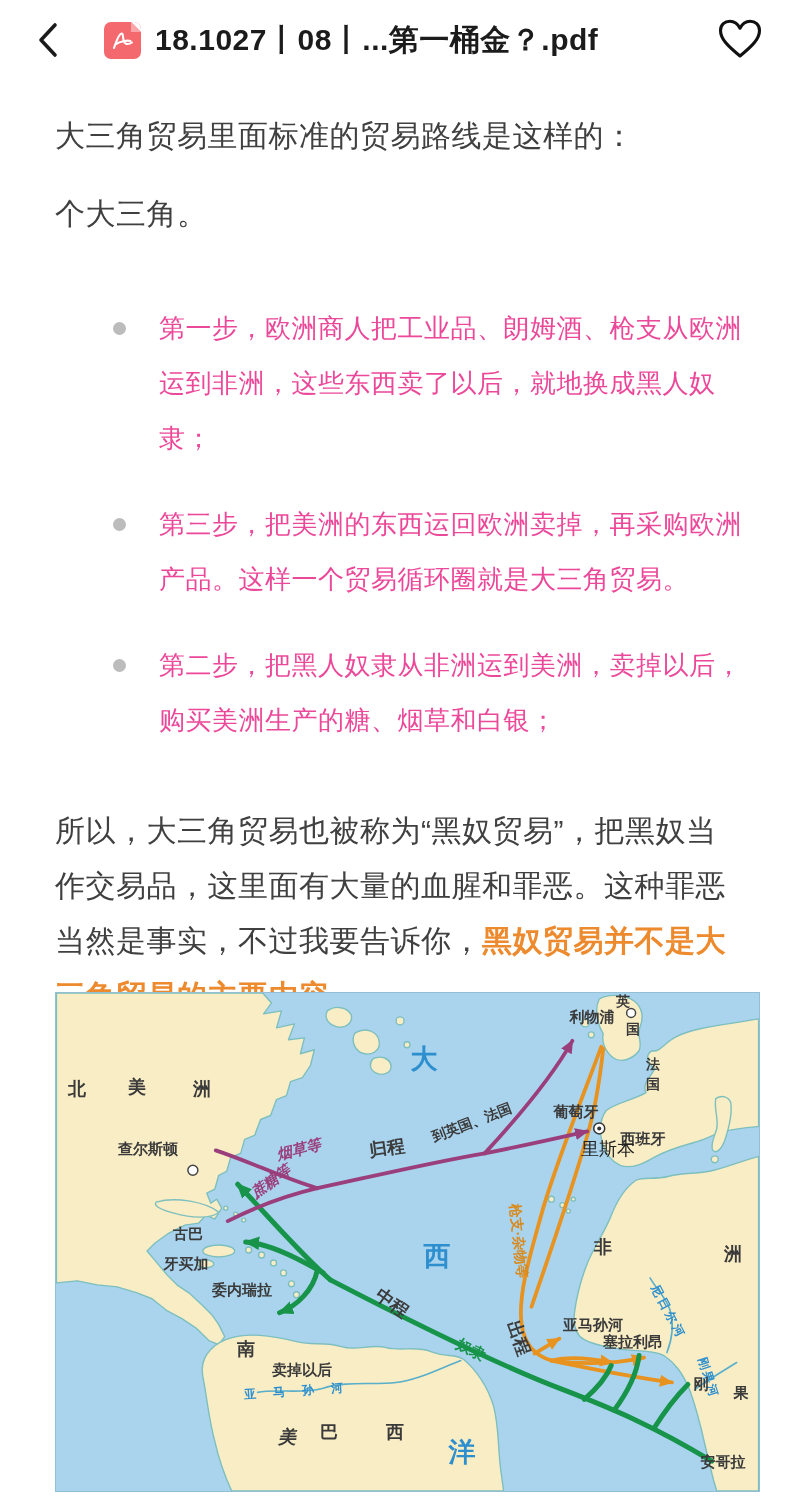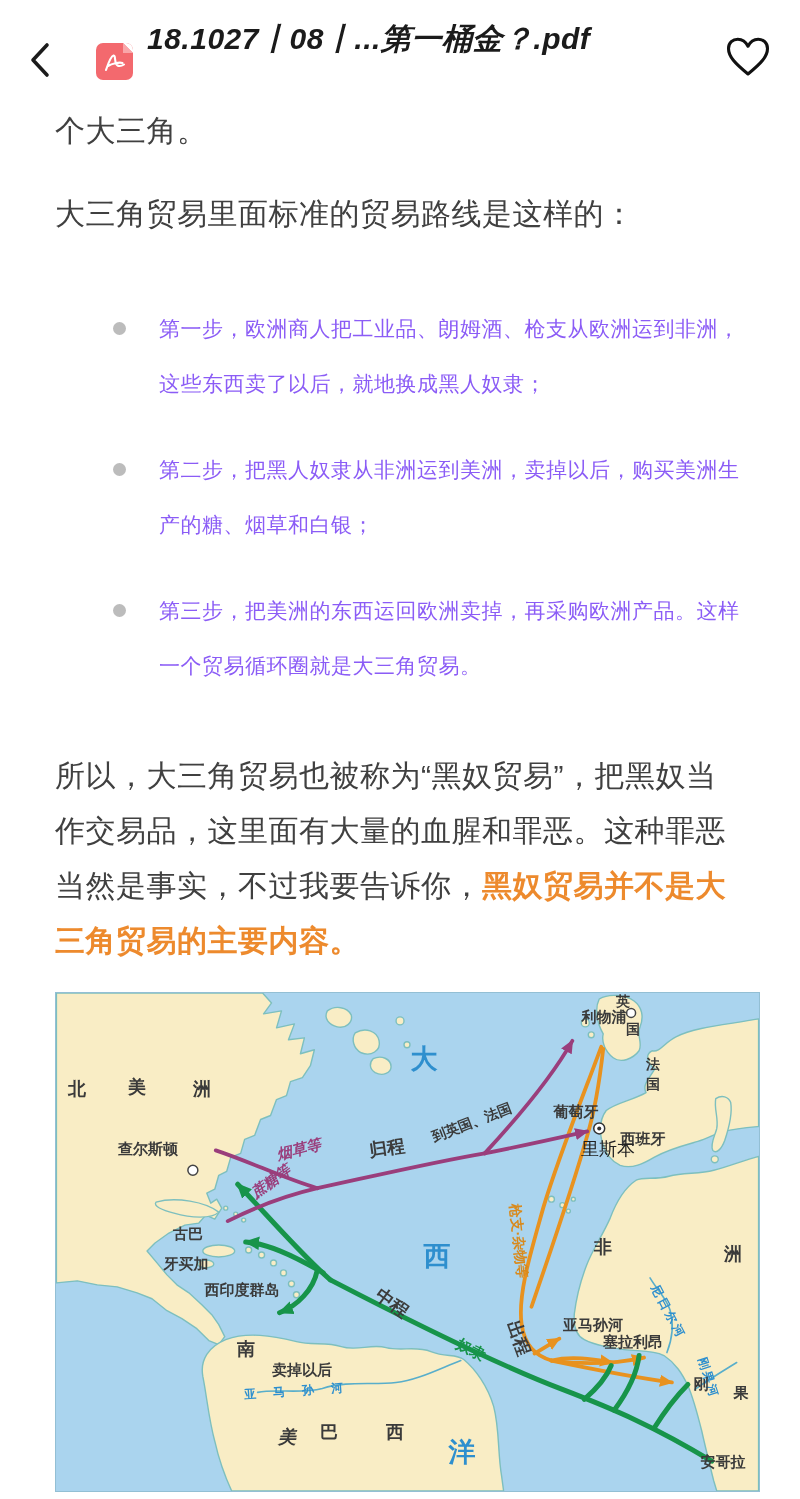--- a/index.html
+++ b/index.html
@@ -1,39 +1,39 @@
 <!DOCTYPE html>
 <html><head>
 <meta charset="utf-8">
 <style>
   html,body{margin:0;padding:0;}
   body{width:800px;height:1499px;background:#ffffff;overflow:hidden;
        font-family:"Liberation Sans","DejaVu Sans",sans-serif;}
   .page{position:relative;width:800px;height:1499px;background:#fff;}
 
   
-  .header{display:flex;align-items:flex-end;height:80px;padding:0 28px;background:#fff;font-style:italic;}
+  .header{display:flex;align-items:center;height:80px;padding:0 36px;background:#fff;}
   .back-btn{background:none;border:none;padding:0;width:36px;height:40px;cursor:pointer;display:flex;align-items:center;}
   .pdf-badge{width:37px;height:37px;border-radius:7px;background:#f3696e;position:relative;
              display:flex;align-items:center;justify-content:center;margin:0 14px 0 32px;flex:0 0 auto;}
   .pdf-badge .fold{position:absolute;top:0;right:0;width:0;height:0;
              border-top:10px solid #ffffff;border-left:10px solid #f9a6a9;border-radius:0 7px 0 0;}
   .title{font-size:30px;font-weight:700;color:#1b1b1b;white-space:nowrap;overflow:hidden;
          text-overflow:ellipsis;flex:1;letter-spacing:0.5px;}
   .fav-btn{background:none;border:none;padding:0;width:48px;height:44px;cursor:pointer;margin-left:8px;}
 
   
   .doc{padding:0 55px;color:#404040;}
   .para{font-size:30px;line-height:55px;margin:0;letter-spacing:0.5px;}
   .p1{margin-top:23px;}
   .p2{margin-top:28px;}
   .bullets{margin-top:60px;}
   .bullet-item{display:flex;margin-bottom:31px;padding-left:50px;}
   .bullet-dot{flex:0 0 13px;width:13px;height:13px;border-radius:50%;background:#bcbcbc;margin:21px 33px 0 8px;}
-  .bullet-text{font-size:21px;line-height:55px;margin:0;letter-spacing:0.5px;color:#8b5cf6;}
+  .bullet-text{font-size:26px;line-height:55px;margin:0;letter-spacing:0.5px;color:#ec4899;}
   .p3{margin-top:55px;}
   .hl{font-weight:700;}
 
   
   .map{position:absolute;left:55px;top:992px;width:705px;height:500px;margin:0;
        border:1px solid #93bfd4;box-sizing:border-box;overflow:hidden;background:#aad4ee;}
   .map svg{position:absolute;left:0;top:0;}
   .land{fill:#f9edc5;stroke:#7dbfbe;stroke-width:1.4;stroke-linejoin:round;}
   .river{fill:none;stroke:#58aecb;stroke-width:1.6;stroke-linecap:round;}
   .route{fill:none;stroke-linecap:round;}
@@ -70,35 +70,35 @@
     <h1 class="title">18.1027丨08丨...第一桶金？.pdf</h1>
     <button class="fav-btn" aria-label="favorite">
       <svg width="46" height="42" viewBox="0 0 46 42">
         <path d="M23 38 C10 27.5 3.5 20.5 3.5 12.5 C3.5 6.8 7.8 3.2 12.8 3.2 C17.2 3.2 21 6.2 23 10.2
                  C25 6.2 28.8 3.2 33.2 3.2 C38.2 3.2 42.5 6.8 42.5 12.5 C42.5 20.5 36 27.5 23 38 Z" fill="none" stroke="#111" stroke-width="3.1" stroke-linejoin="round"></path>
       </svg>
     </button>
   </header>
 
   <main class="doc">
+    <p class="para p2">大三角贸易里面标准的贸易路线是这样的：</p>
     <p class="para p1">个大三角。</p>
-    <p class="para p2">大三角贸易里面标准的贸易路线是这样的：</p>
 
     <div class="bullets">
       <div class="bullet-item">
         <span class="bullet-dot"></span>
         <p class="bullet-text">第一步，欧洲商人把工业品、朗姆酒、枪支从欧洲运到非洲，这些东西卖了以后，就地换成黑人奴隶；</p>
       </div>
       <div class="bullet-item">
         <span class="bullet-dot"></span>
-        <p class="bullet-text">第二步，把黑人奴隶从非洲运到美洲，卖掉以后，购买美洲生产的糖、烟草和白银；</p>
+        <p class="bullet-text">第三步，把美洲的东西运回欧洲卖掉，再采购欧洲产品。这样一个贸易循环圈就是大三角贸易。</p>
       </div>
       <div class="bullet-item">
         <span class="bullet-dot"></span>
-        <p class="bullet-text">第三步，把美洲的东西运回欧洲卖掉，再采购欧洲产品。这样一个贸易循环圈就是大三角贸易。</p>
+        <p class="bullet-text">第二步，把黑人奴隶从非洲运到美洲，卖掉以后，购买美洲生产的糖、烟草和白银；</p>
       </div>
     </div>
 
     <p class="para p3"><span>所以，大三角贸易也被称为“黑奴贸易”，把黑奴当作交易品，这里面有大量的血腥和罪恶。这种罪恶当然是事实，不过我要告诉你，</span><span class="hl" style="color:#ed8a2d">黑奴贸易并不是大三角贸易的主要内容。</span></p>
   </main>
 
   <figure class="map">
     <svg width="703" height="498" viewBox="0 0 705 500">
       <defs>
         <marker id="aP" viewBox="0 0 10 10" refX="8" refY="5" markerWidth="4" markerHeight="4" orient="auto">
@@ -193,29 +193,29 @@
       <span class="ml spread" style="left:81px;top:94px">美</span>
       <span class="ml spread" style="left:146px;top:96px">洲</span>
 
       <span class="ml big water" style="left:368px;top:66px">大</span>
       <span class="ml big water" style="left:381px;top:263px">西</span>
       <span class="ml big water" style="left:406px;top:459px">洋</span>
 
       <span class="ml" style="left:92px;top:156px">查尔斯顿</span>
       <span class="ml" style="left:132px;top:241px">古巴</span>
       <span class="ml" style="left:130px;top:271px">牙买加</span>
-      <span class="ml" style="left:186px;top:297px">西印度群岛</span>
+      <span class="ml" style="left:186px;top:297px">委内瑞拉</span>
       <span class="ml spread" style="left:190px;top:356px">南</span>
       <span class="ml spread" style="left:231px;top:444px;font-style:italic">美</span>
       <span class="ml" style="left:246px;top:377px">卖掉以后</span>
       <span class="ml riverlbl" style="left:246px;top:398px;letter-spacing:17px;transform:translate(-50%,-50%) rotate(-4deg)">亚马孙河</span>
       <span class="ml spread" style="left:273px;top:439px">巴</span>
       <span class="ml spread" style="left:339px;top:439px">西</span>
 
-      <span class="ml" style="left:548px;top:24px">利物浦</span>
+      <span class="ml" style="left:536px;top:24px">利物浦</span>
       <span class="ml" style="left:567px;top:9px;font-size:14px">英</span>
       <span class="ml" style="left:577px;top:37px;font-size:14px">国</span>
       <span class="ml" style="left:597px;top:72px;font-size:14px">法</span>
       <span class="ml" style="left:597px;top:92px;font-size:14px">国</span>
       <span class="ml" style="left:520px;top:119px">葡萄牙</span>
       <span class="ml" style="left:587px;top:146px">西班牙</span>
       <span class="ml city-lg" style="left:552px;top:156px">里斯本</span>
 
       <span class="ml spread" style="left:547px;top:254px">非</span>
       <span class="ml spread" style="left:677px;top:261px">洲</span>

